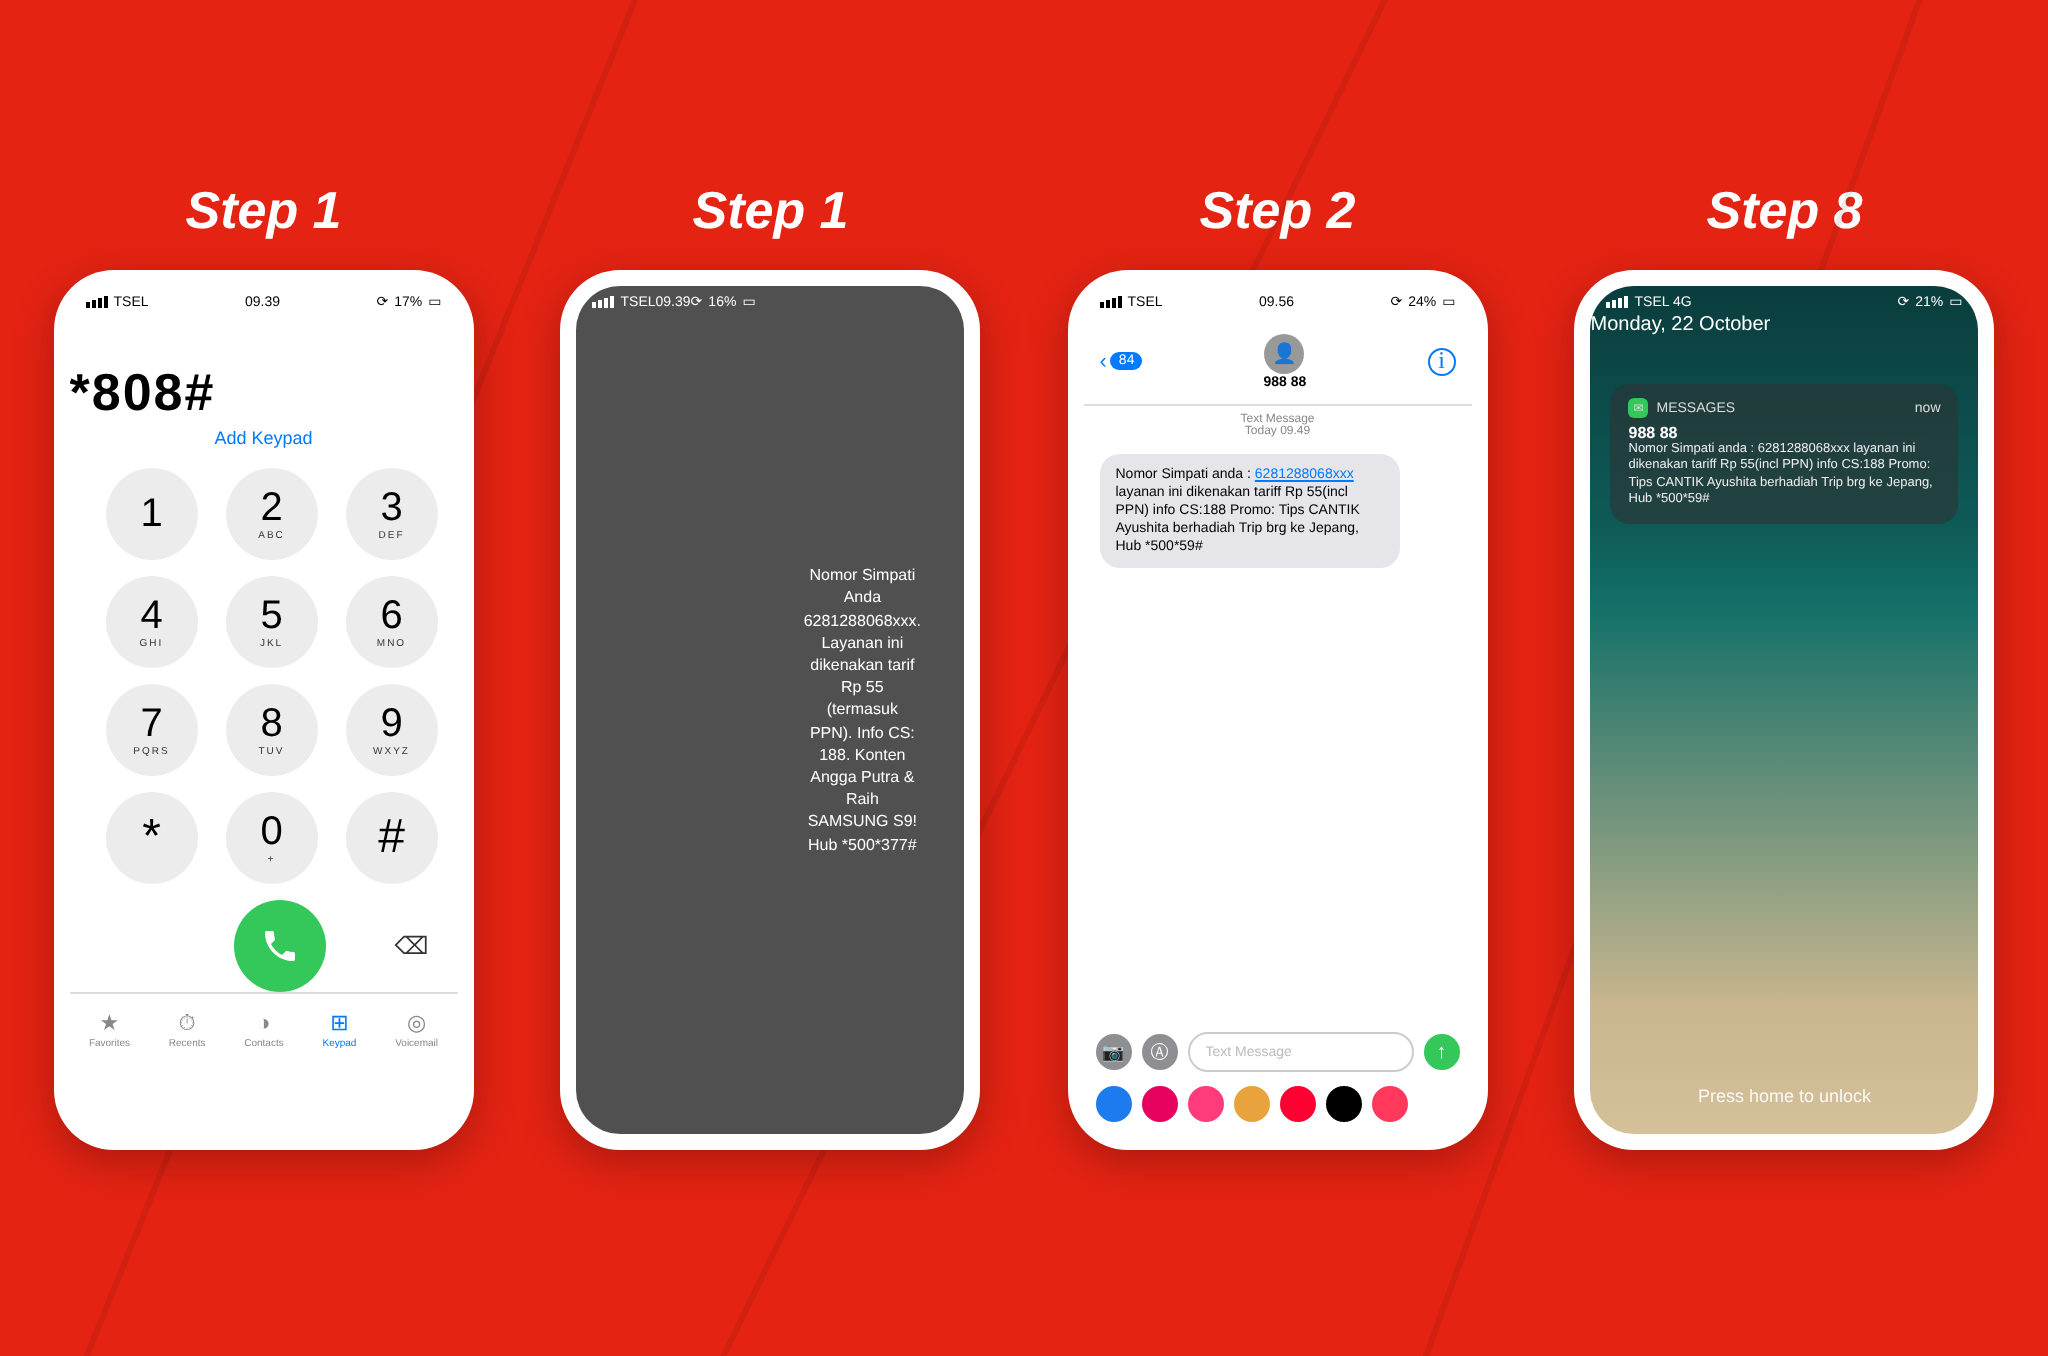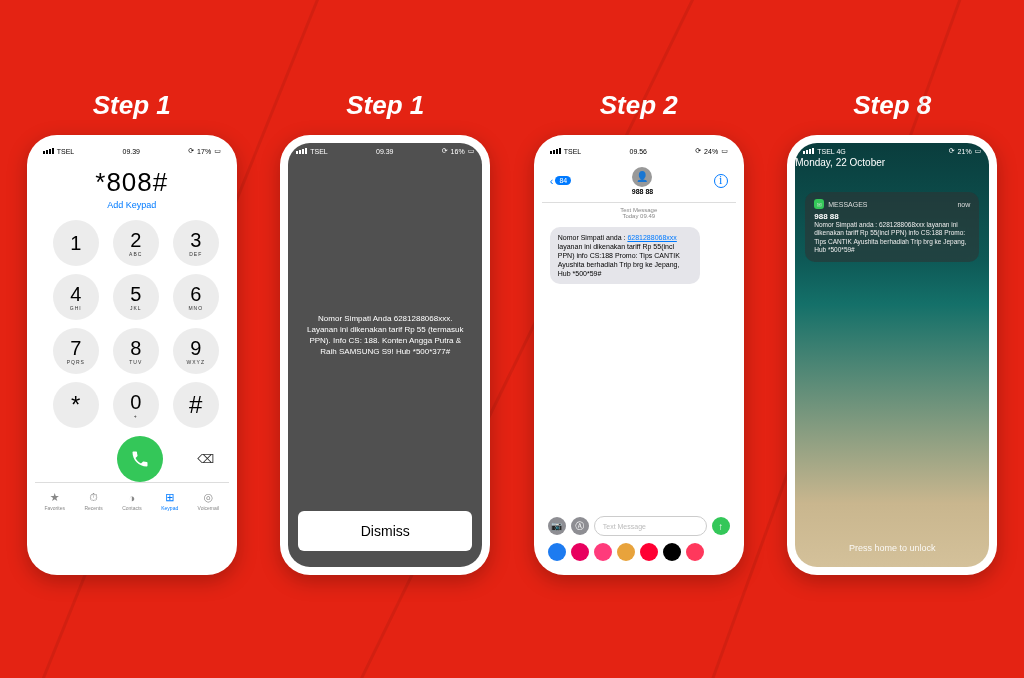--- a/index.html
+++ b/index.html
@@ -13,38 +13,38 @@
 
 
 .status{height:16px;display:flex;justify-content:space-between;align-items:center;font-size:7px;padding:0 8px;}
 .status .left,.status .right{display:flex;align-items:center;gap:3px;}
 .sig{display:inline-flex;align-items:flex-end;gap:1px;}
 .sig span{width:2px;background:#000;}
 .sig span:nth-child(1){height:3px}.sig span:nth-child(2){height:4px}.sig span:nth-child(3){height:5px}.sig span:nth-child(4){height:6px}
 
 
 .s1{background:#fff;display:flex;flex-direction:column;}
-.dial-number{font-size:26px;font-weight:400;text-align:center;margin-top:8px;letter-spacing:1px;}
+.dial-number{font-size:26px;font-weight:700;text-align:left;margin-top:22px;letter-spacing:1px;}
 .add-number{color:#007aff;font-size:9px;text-align:center;margin-top:2px;}
 .keypad{display:grid;grid-template-columns:repeat(3,1fr);gap:8px 14px;padding:10px 18px 6px;}
 .key{width:46px;height:46px;border-radius:50%;background:#ececec;display:flex;flex-direction:column;align-items:center;justify-content:center;margin:0 auto;}
 .key .digit{font-size:20px;font-weight:300;line-height:1;}
 .key .letters{font-size:5px;letter-spacing:1px;color:#333;margin-top:1px;}
 .key.star .digit,.key.hash .digit{font-size:24px;}
 .call-row{display:flex;justify-content:center;align-items:center;gap:28px;margin-top:2px;}
 .call-btn{width:46px;height:46px;border-radius:50%;background:#34c759;display:flex;align-items:center;justify-content:center;}
 .del-btn{width:30px;height:20px;display:flex;align-items:center;justify-content:center;font-size:12px;color:#333;}
 .spacer46{width:46px;}
 .tab-bar{height:34px;border-top:1px solid #ddd;display:flex;justify-content:space-around;align-items:center;padding-top:3px;}
 .tab{display:flex;flex-direction:column;align-items:center;font-size:5px;color:#888;gap:1px;}
 .tab.active{color:#007aff;}
 .tab-ico{font-size:11px;}
 
 
-.s2{background:#505050;color:#fff;display:flex;flex-direction:column;}
+.s2{background:#505050;color:#fff;display:flex;flex-direction:row;}
 .s2 .status{color:#fff;}
 .s2 .sig span{background:#fff;}
 .ussd-body{flex:1;display:flex;align-items:center;justify-content:center;padding:0 16px;}
 .ussd-text{font-size:8px;text-align:center;line-height:1.4;}
 .dismiss{margin:0 10px 16px;background:#fff;color:#000;text-align:center;font-size:14px;padding:12px 10px;border-radius:6px;}
 
 
 .s3{background:#fff;display:flex;flex-direction:column;}
 .msg-head{height:44px;border-bottom:1px solid #ddd;display:flex;align-items:center;justify-content:space-between;padding:0 8px;}
 .back{color:#007aff;font-size:11px;display:flex;align-items:center;gap:2px;}

